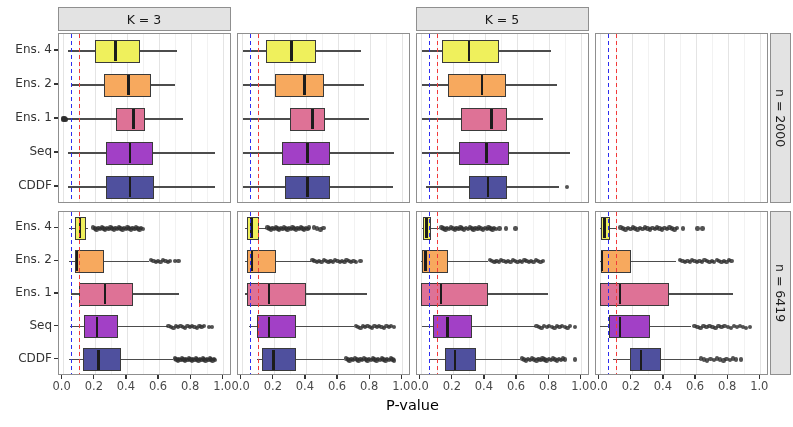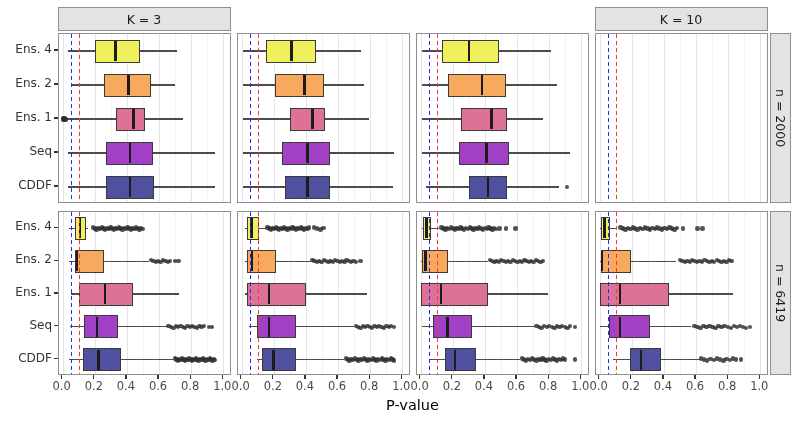--- a/index.html
+++ b/index.html
@@ -22,21 +22,21 @@
   .xtick{position:absolute;width:1.2px;height:4px;background:#333333;}
   .xlab{position:absolute;width:28px;text-align:center;font-size:11.5px;color:#4A4A4A;}
   .x-title{position:absolute;left:57px;width:711px;top:397px;text-align:center;font-size:14.5px;color:#000000;}
 </style>
 </head>
 <body>
 
 <div class="figure">
   <div id="chart-root">
       <div class="strip" style="left: 57.5px; top: 7px; width: 173px; height: 24px;">K = 3</div>
-      <div class="strip" style="left: 594.5px; top: 7px; width: 173px; height: 24px;">K = 10</div>
+      <div class="strip" style="left: 415.5px; top: 7px; width: 173px; height: 24px;">K = 5</div>
       <div class="strip strip-right" style="left: 770px; top: 33px; width: 21px; height: 170px;">n = 2000</div>
       <div class="strip strip-right" style="left: 770px; top: 211px; width: 21px; height: 164px;">n = 6419</div>
       <div class="ylab" style="left: 0px; top: 42px; width: 52px;">Ens. 4</div>
       <div class="ytick" style="left: 53.5px; top: 49.3px;"></div>
       <div class="ylab" style="left: 0px; top: 76px; width: 52px;">Ens. 2</div>
       <div class="ytick" style="left: 53.5px; top: 83.3px;"></div>
       <div class="ylab" style="left: 0px; top: 110px; width: 52px;">Ens. 1</div>
       <div class="ytick" style="left: 53.5px; top: 117.3px;"></div>
       <div class="ylab" style="left: 0px; top: 144px; width: 52px;">Seq</div>
       <div class="ytick" style="left: 53.5px; top: 151.3px;"></div>

